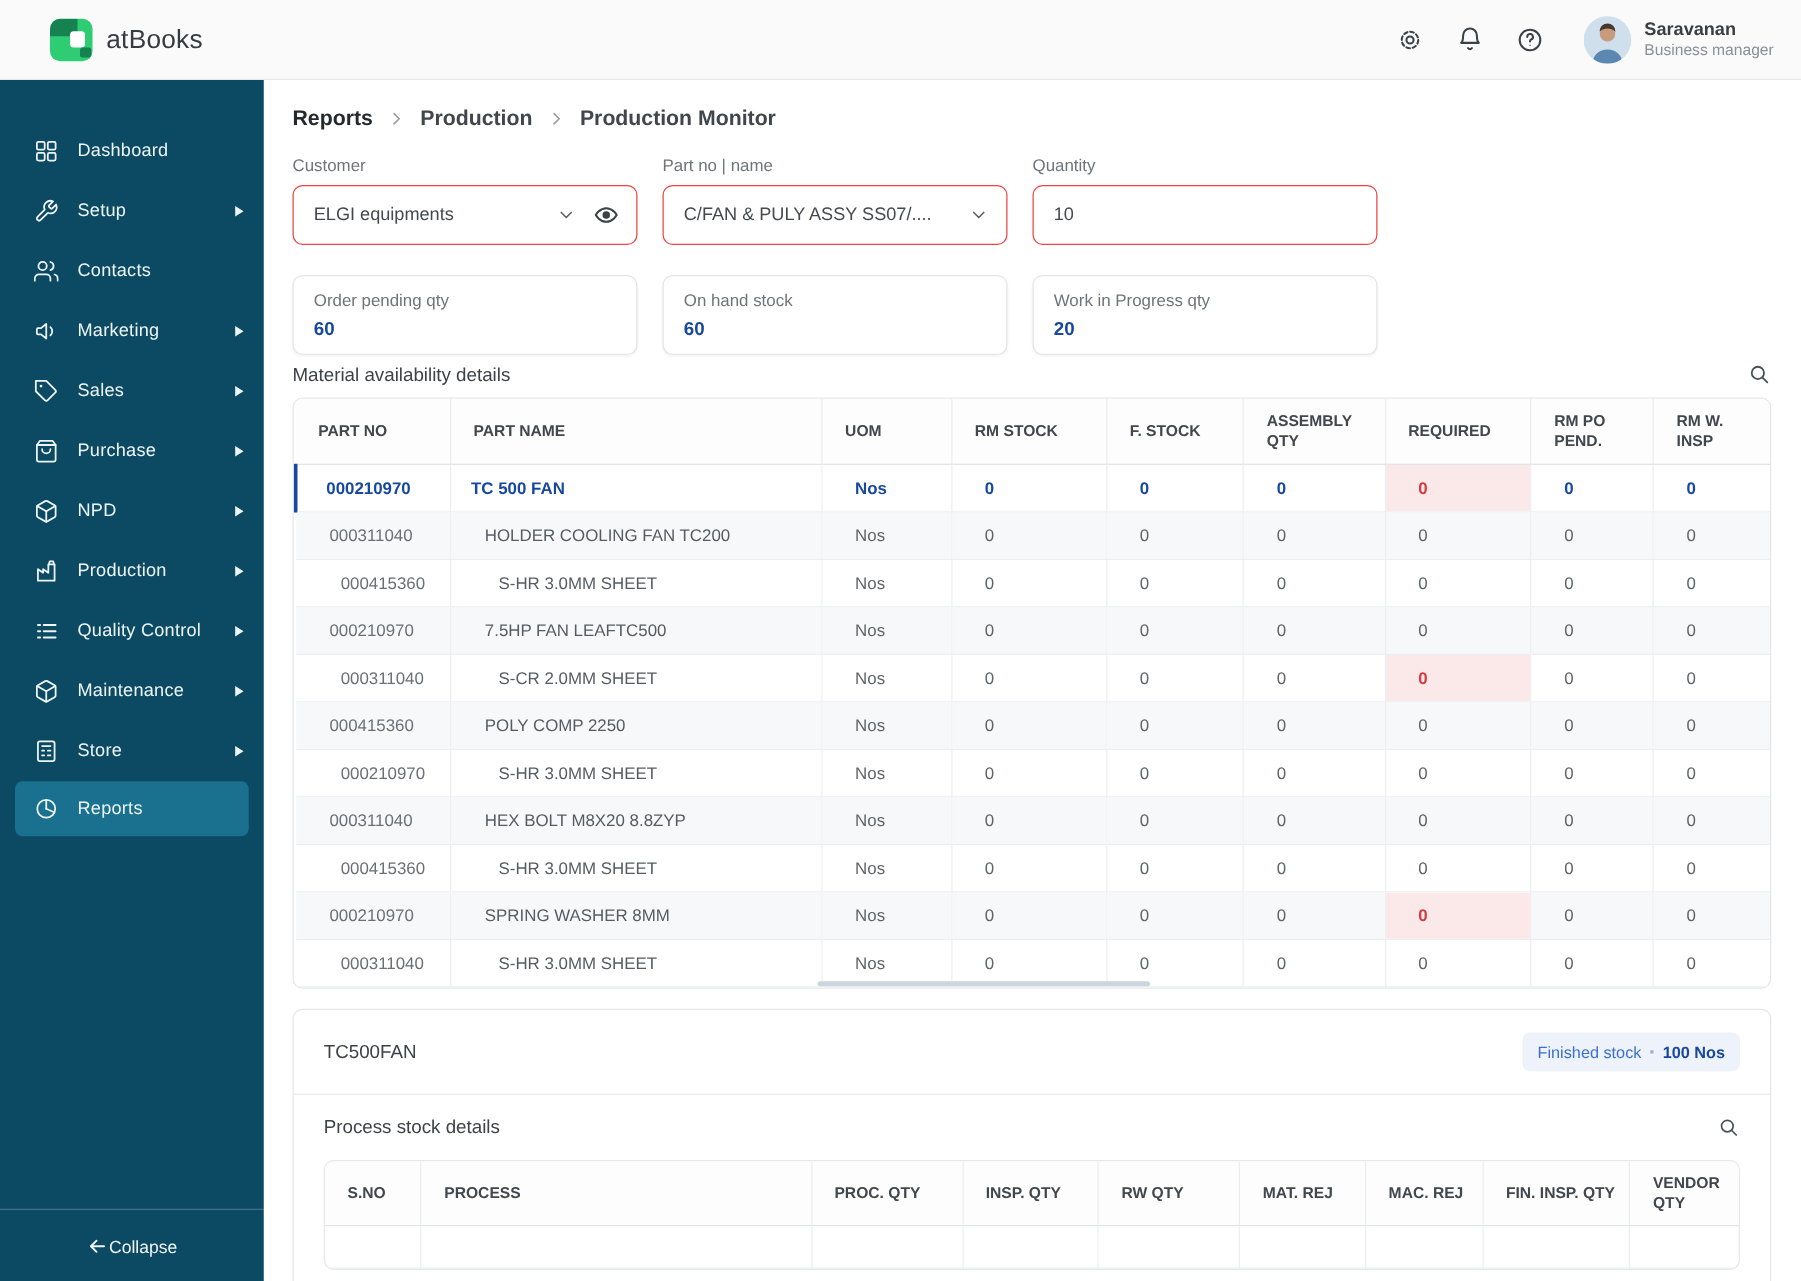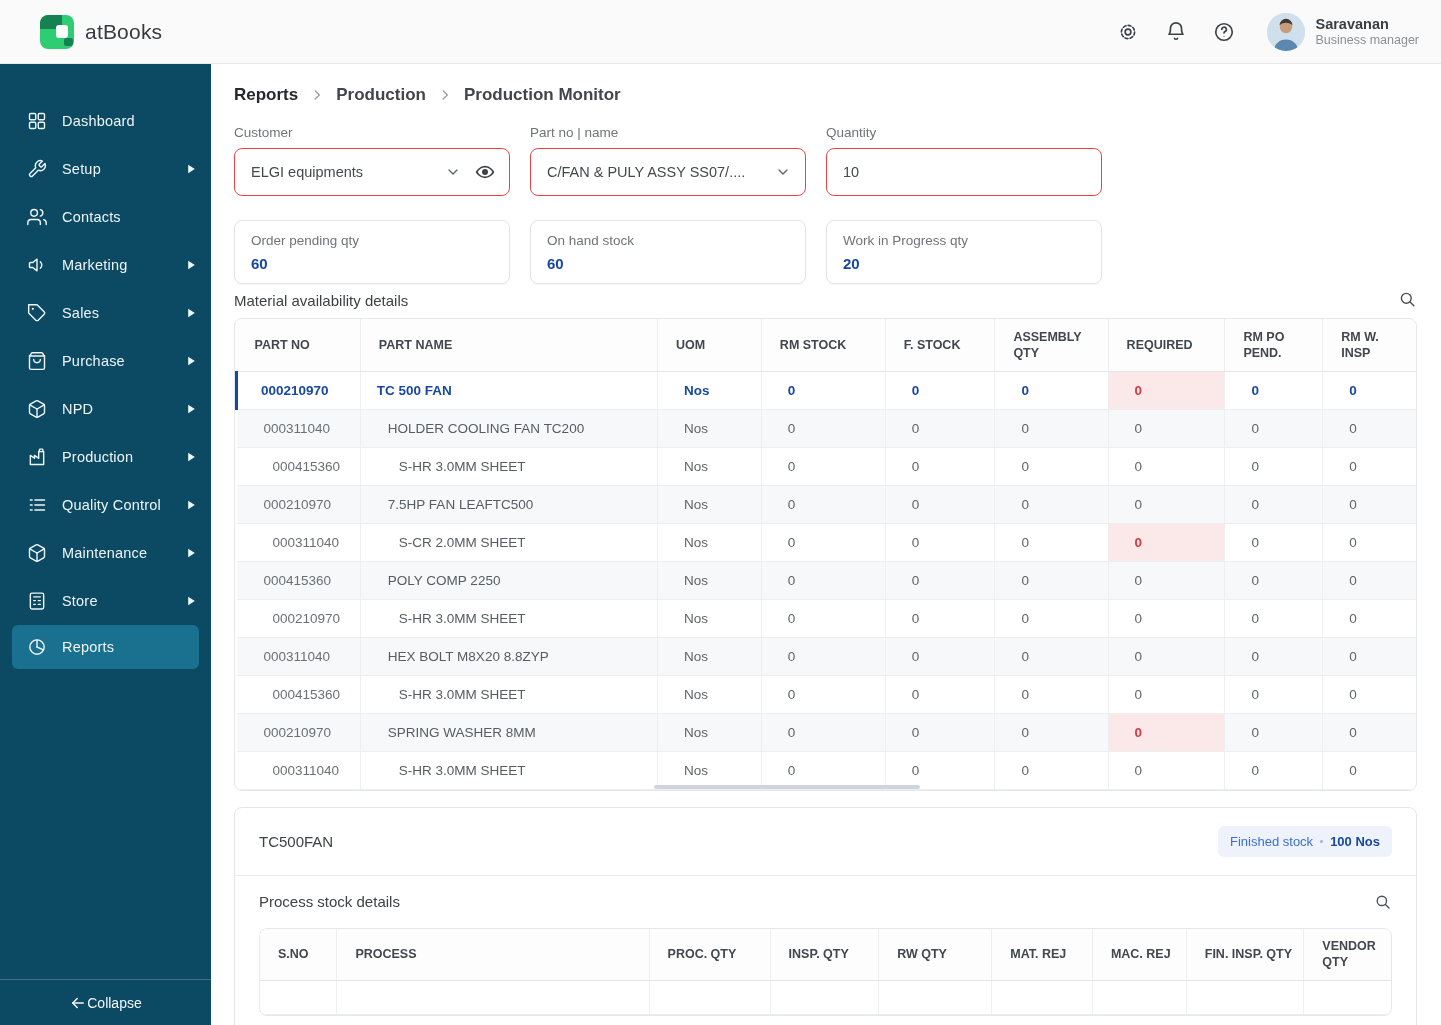--- a/index.html
+++ b/index.html
@@ -25,21 +25,21 @@
   
   .sidebar { position:absolute; left:0; top:64px; bottom:0; width:211px; background:var(--sidebar);
              display:flex; flex-direction:column; z-index:4; }
   .nav { padding-top:33px; flex:1; overflow:hidden; }
   .side-item { height:48px; display:flex; align-items:center; gap:15px; padding:0 14px 0 27px;
                color:#eef5f8; font-size:14.5px; cursor:pointer; position:relative; }
   .side-item .lbl { flex:1; letter-spacing:.2px; }
   .side-item .ic { width:20px; height:20px; display:flex; align-items:center; justify-content:center; }
   .side-item .chev { width:10px; height:10px; display:flex; align-items:center; }
   .side-item.active { background:var(--sidebar_active); border-radius:6px; margin:0 12px; padding:0 2px 0 15px; height:44px; }
-  .collapse-bar { height:46px; border-top:1px solid rgba(255,255,255,.22); display:flex; align-items:center;
+  .collapse-bar { height:58px; border-top:1px solid rgba(255,255,255,.22); display:flex; align-items:center;
                   justify-content:center; color:#f2f7f9; font-size:14px; cursor:pointer; }
 
   
   .main { position:absolute; left:211px; top:64px; right:0; bottom:0; background:#fff; padding:0 24px 0 23px; overflow:hidden; }
 
   .breadcrumb { margin-top:21px; display:flex; align-items:center; gap:12px; font-size:17px; font-weight:bold; }
   .bc-root { color:#24292e; }
   .bc-item { color:#41464c; }
   .bc-sep { color:#9aa0a6; display:flex; align-items:center; }
 

